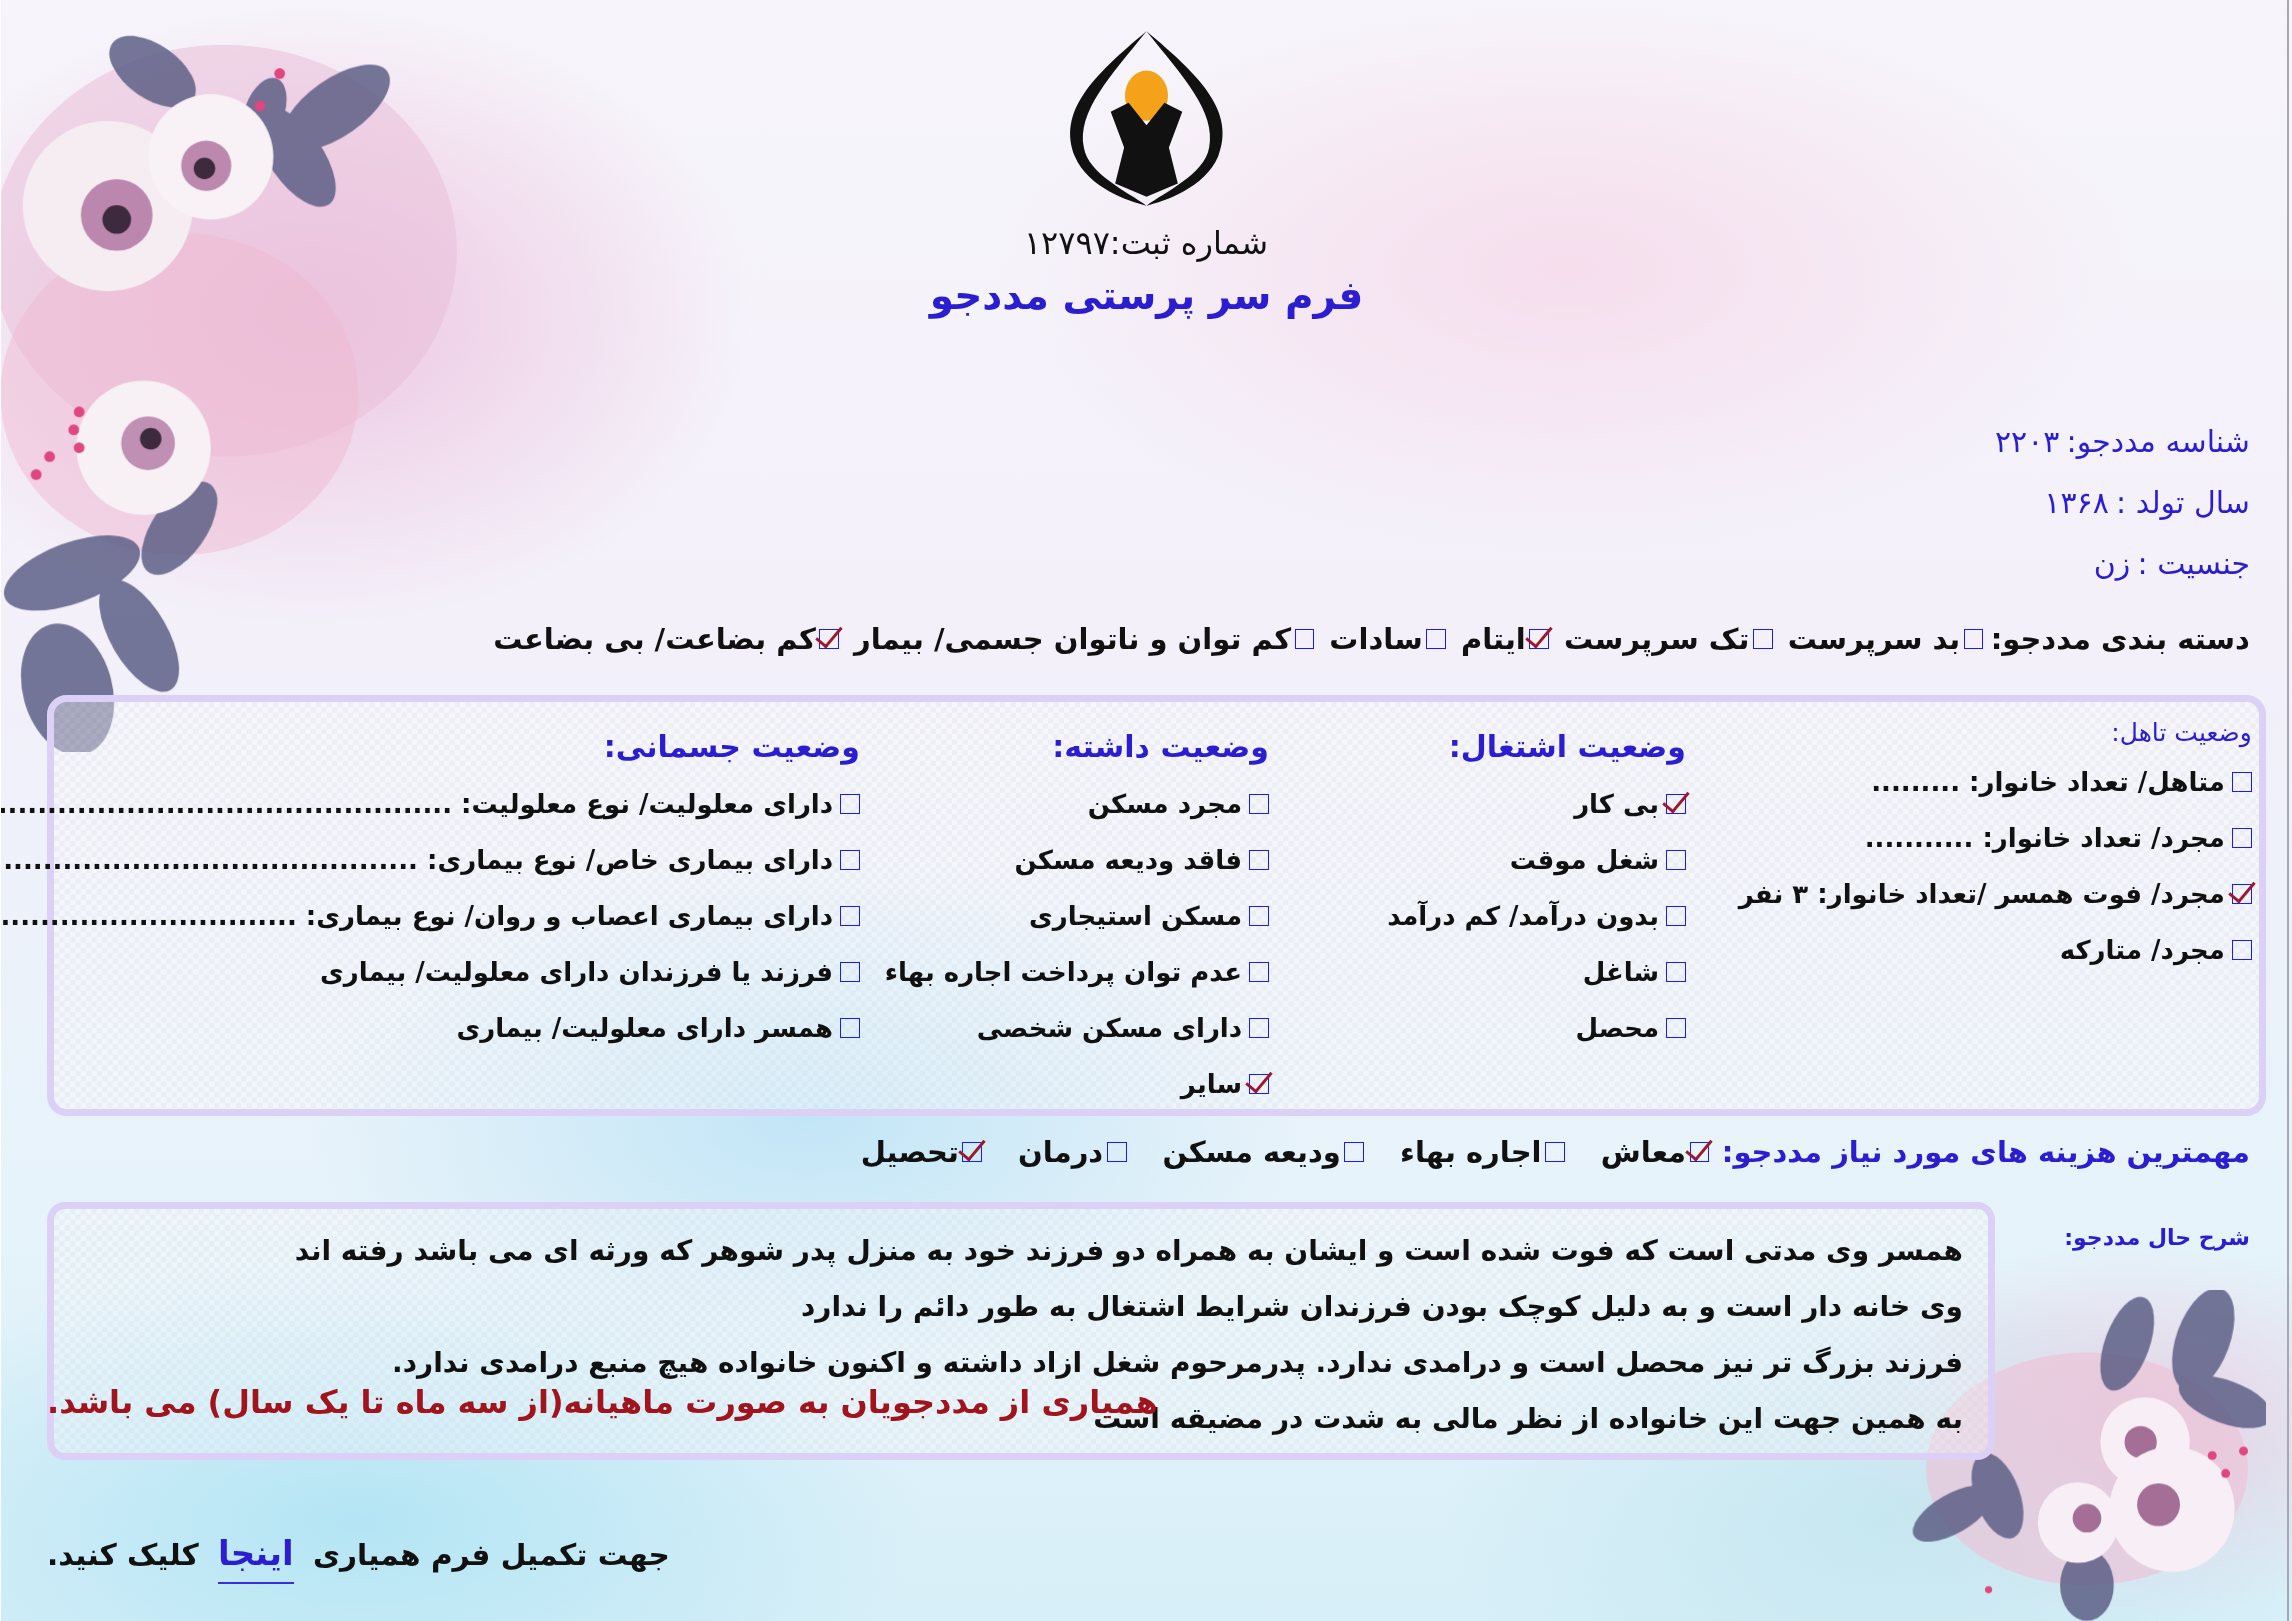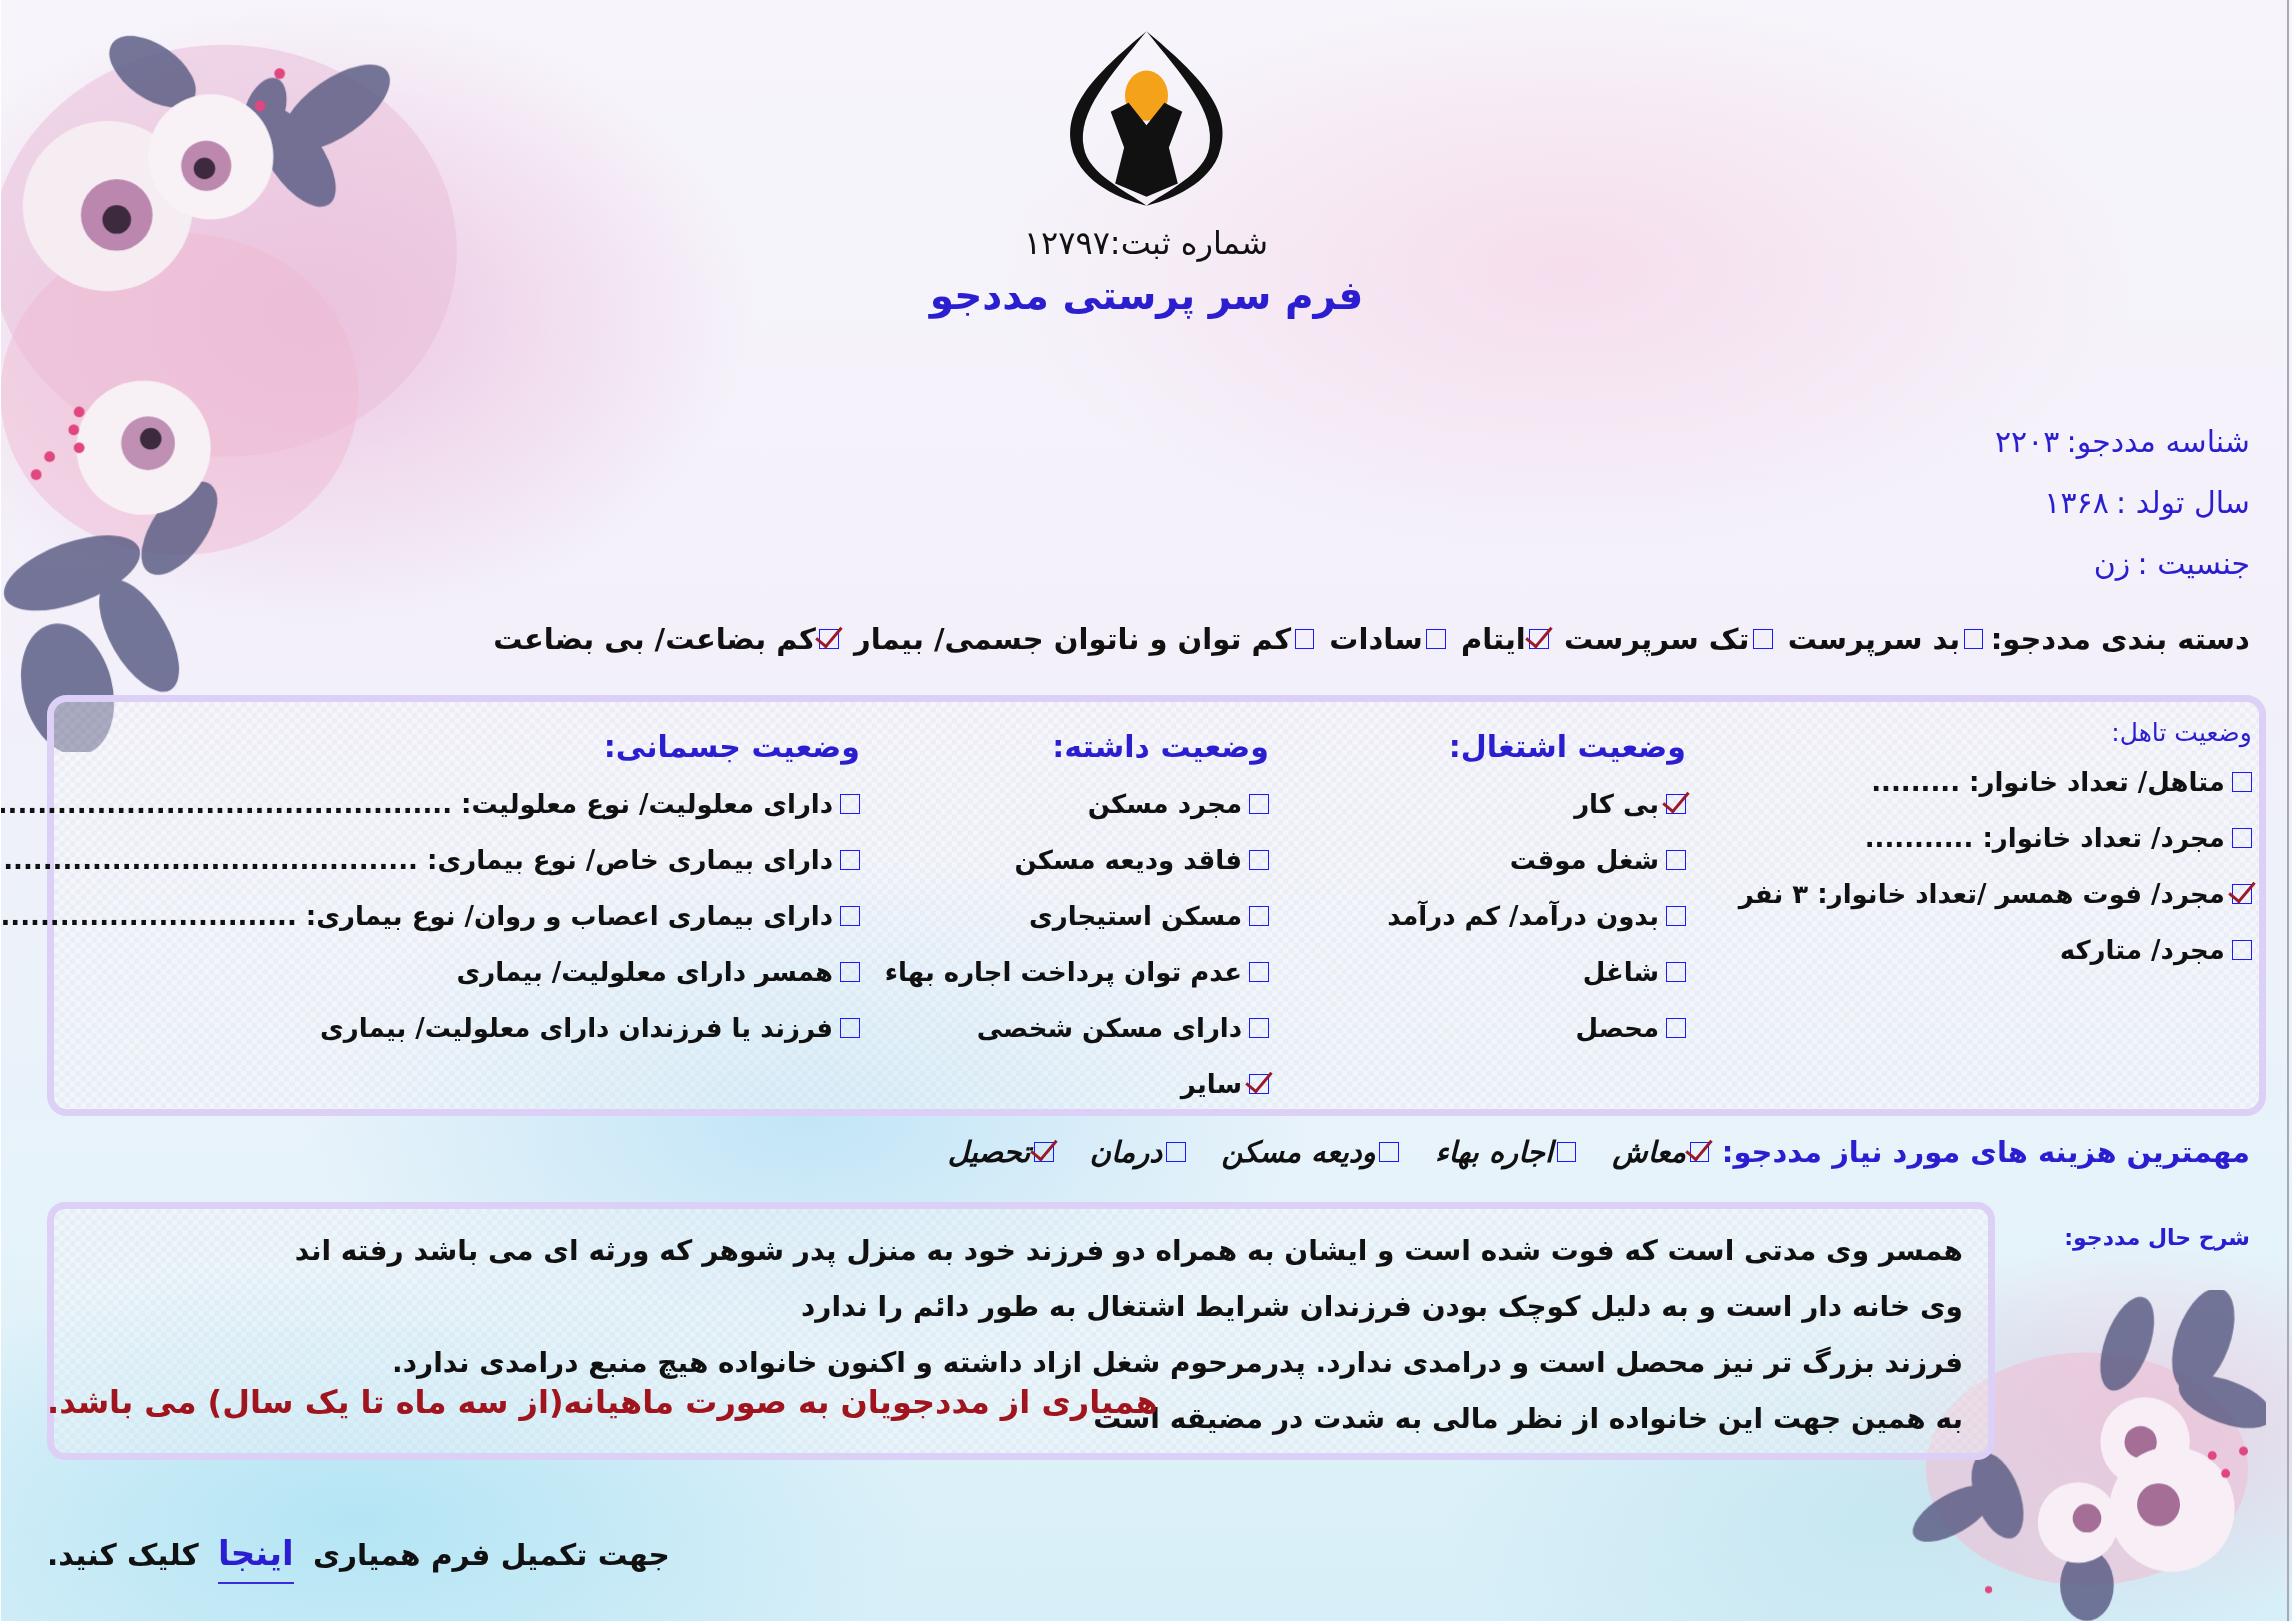--- a/index.html
+++ b/index.html
@@ -79,21 +79,21 @@
   .col-employment { right: 573px; top: 18px; width: 403px; }
   .col-housing { right: 990px; top: 18px; width: 403px; }
   .col-physical { right: 1399px; top: 18px; width: 788px; }
 
   
   .expenses-row {
     position: absolute; right: 43px; top: 1127px; direction: rtl; white-space: nowrap;
     display: flex; align-items: center; font-size: 29px; font-weight: bold; height: 50px;
   }
   .expenses-row .lbl { color: #2a1ed0; margin-left: 12.5px; }
-  .exp-item { display: inline-flex; align-items: center; margin-left: 36px; color: #111; font-style: italic; }
+  .exp-item { display: inline-flex; align-items: center; margin-left: 36px; color: #111; }
 
   
   .bio-label {
     position: absolute; right: 43px; top: 1225px; direction: rtl;
     font-size: 22px; font-weight: bold; color: #2a1ed0;
   }
   .bio-box {
     position: absolute; left: 47px; top: 1202px; width: 1948px; height: 258px;
     border: 7.2px solid #dcd0f7; border-radius: 18px;
     background-color: rgba(255,255,255,0.3);
@@ -317,25 +317,25 @@
     <div class="opt">
         <span class="chk" aria-checked="false"></span>
         <span>دارای بیماری خاص/ نوع بیماری: .................................................</span>
       </div>
     <div class="opt">
         <span class="chk" aria-checked="false"></span>
         <span>دارای بیماری اعصاب و روان/  نوع بیماری: ..................................</span>
       </div>
     <div class="opt">
         <span class="chk" aria-checked="false"></span>
+        <span>فرزند یا فرزندان دارای معلولیت/ بیماری</span>
+      </div>
+    <div class="opt">
+        <span class="chk" aria-checked="false"></span>
         <span>همسر دارای معلولیت/ بیماری</span>
-      </div>
-    <div class="opt">
-        <span class="chk" aria-checked="false"></span>
-        <span>فرزند یا فرزندان دارای معلولیت/ بیماری</span>
       </div>
   </div>
 </div>
 
 <div class="expenses-row">
   <span class="lbl">مهمترین هزینه های مورد نیاز مددجو:</span>
   <span class="exp-item">
       <span class="chk checked" aria-checked="true"></span>
       <span>معاش</span>
     </span>

